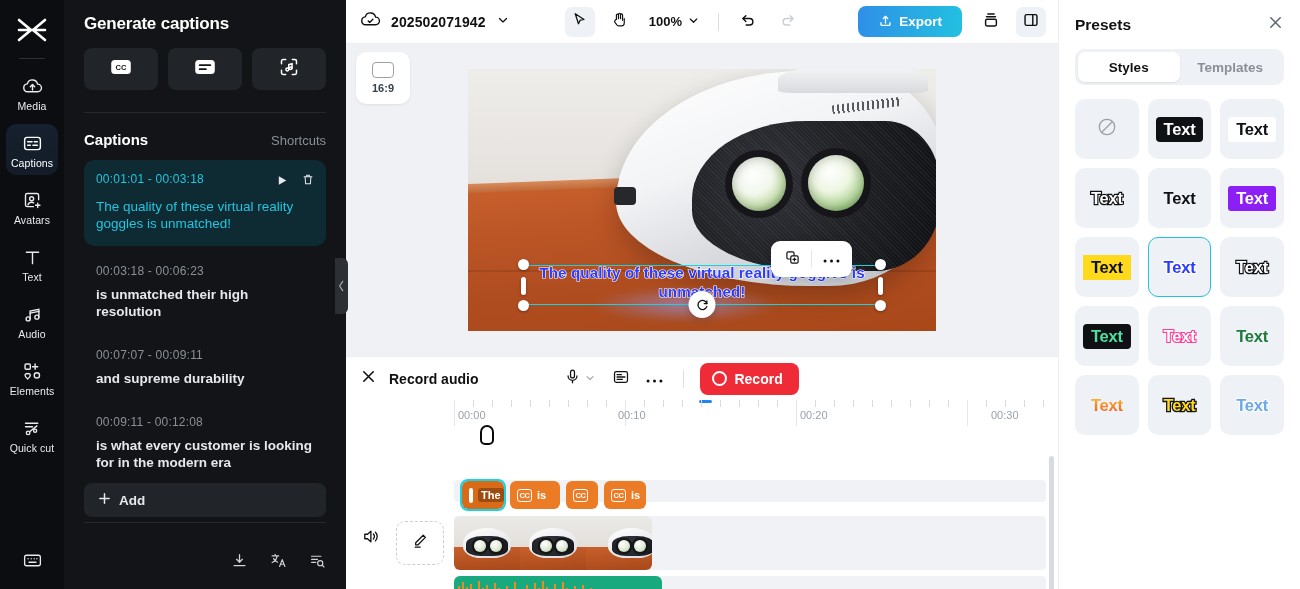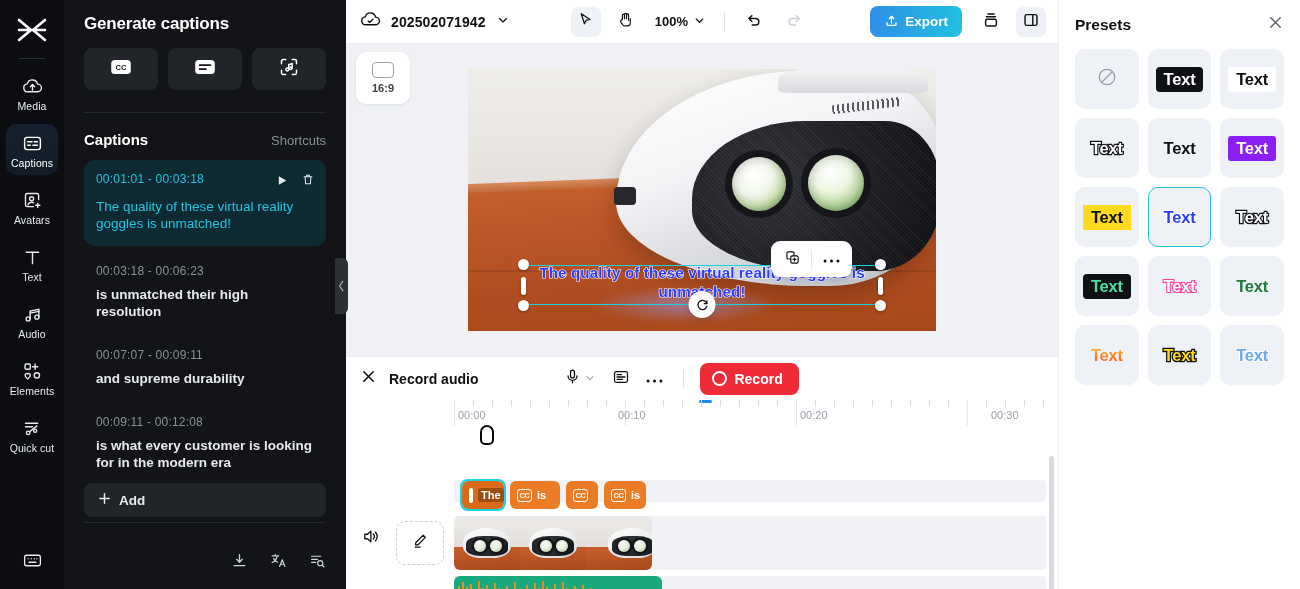--- a/index.html
+++ b/index.html
@@ -74,21 +74,21 @@
   .proj-name { font-size: 14px; font-weight: 700; color: #111; letter-spacing: .1px; }
   .tb-spacer { flex: 1; }
   .tb-btn {
     width: 30px; height: 30px; border-radius: 7px; display: flex; align-items: center; justify-content: center;
     cursor: pointer;
   }
   .tb-btn.on { background: #eef1f5; }
   .zoom-ctl { display: flex; align-items: center; gap: 5px; font-size: 13px; color: #111; font-weight: 600; cursor: pointer; padding: 0 4px;}
   .tb-sep { width: 1px; height: 18px; background: #dcdfe4; margin: 0 4px; }
   .export-btn {
-    height: 31px; padding: 0 14px; border-radius: 8px;
+    height: 31px; padding: 0 20px; border-radius: 8px;
     background: linear-gradient(95deg,#2f8fe8 0%,#22c1e0 100%);
     color: #fff; font-size: 13.5px; font-weight: 700; display: flex; align-items: center; gap: 6px;
     cursor: pointer; margin-right: 4px;
   }
 
   
   .preview {
     flex: 0 0 312px; background: #eff1f5; position: relative;
     display: flex; align-items: center; justify-content: center;
   }
@@ -790,20 +790,24 @@
   <div class="presets">
     <div class="p-head">
       <div class="p-title">Presets</div>
       <div>
         <svg width="17" height="17" viewBox="0 0 18 18" fill="none" stroke="#5a616b" stroke-width="1.5" stroke-linecap="round">
             <path d="M4 4l10 10M14 4 4 14"></path>
           </svg>
       </div>
     </div>
 
+    <div class="seg">
+      <div class="seg-btn on">Styles</div>
+      <div class="seg-btn">Templates</div>
+    </div>
 
     <div class="grid">
       <div class="cell">
         <span>
           <svg width="22" height="22" viewBox="0 0 24 24" fill="none" stroke="#9aa1ab" stroke-width="1.4">
               <circle cx="12" cy="12" r="8.4"></circle>
               <path d="M6.3 17.7 17.7 6.3"></path>
             </svg>
         </span>
       </div>

